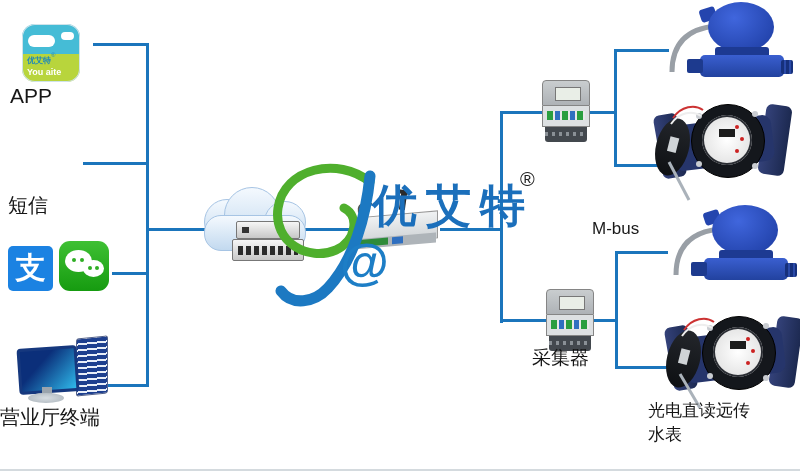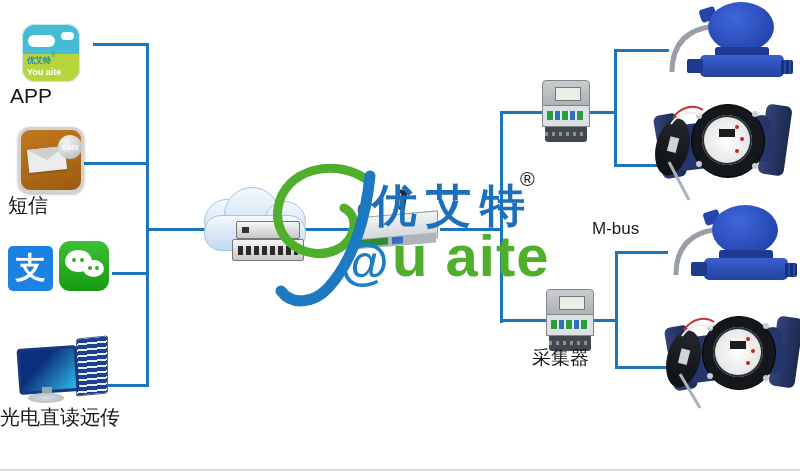--- a/index.html
+++ b/index.html
@@ -151,24 +151,20 @@
   <div class="app-tile">
     <span class="app-cloud app-c1"></span>
     <span class="app-cloud app-c2"></span>
     <div class="app-logo">
       <span class="cn">优艾特</span><span class="reg">®</span><br>
       <span class="en">You aite</span>
     </div>
   </div>
   <div class="nlabel lbl-app">APP</div>
 
-  <div class="sms-tile">
-    <div class="envelope"></div>
-    <div class="sms-badge">SMS</div>
-  </div>
   <div class="nlabel lbl-sms">短信</div>
 
   <div class="alipay">
       <span>支</span>
     </div>
   <div class="wechat">
     <span class="bub bub1">
       <span class="eye" style="left:7px;top:8px"></span>
         <span class="eye" style="left:15px;top:8px"></span>
     </span>
@@ -179,21 +175,21 @@
   </div>
 
   <div class="hallicon">
     <div class="tower"></div>
     <div class="monitor">
         <div class="screen"></div>
       </div>
     <div class="stand"></div>
     <div class="mbase"></div>
   </div>
-  <div class="nlabel lbl-hall">光电直读远传</div>
+  <div class="nlabel lbl-hall">营业厅终端</div>
 
   <div class="mgmt">
     <div class="puff p1"></div>
     <div class="puff p2"></div>
     <div class="puff p3"></div>
     <div class="puff pbase"></div>
     <div class="srv srv1">
         <span class="jack"></span>
       </div>
     <div class="srv srv2">
@@ -302,24 +298,27 @@
     <div class="gm-lid">
         <span class="gm-lbl"></span>
       </div>
     <svg class="gm-wires">
       <path d="M18 18 C26 6 40 4 48 10" stroke="#cc3333" stroke-width="2" fill="none"></path>
       <path d="M16 24 C24 12 38 10 46 16" stroke="#eeeeee" stroke-width="2" fill="none"></path>
       <path d="M14 62 L34 96" stroke="#aab2ba" stroke-width="3" fill="none"></path>
     </svg>
   </div>
 
+  <div class="nlabel lbl-meter">
+    <span>光电直读远传</span><br>
+    <span>水表</span>
+  </div>
 
   <svg class="wm wm-y" width="125" height="145" viewBox="0 0 125 145">
     <path d="M104 20 C72 -6 18 6 12 46 C7 80 42 100 70 88 C90 79 94 54 78 46" stroke="#4faf2d" stroke-width="9" fill="none" stroke-linecap="round"></path>
     <path d="M104 14 C100 54 88 98 62 126 C48 141 26 144 15 129" stroke="#1c79c2" stroke-width="11" fill="none" stroke-linecap="round"></path>
   </svg>
   <div class="wm wm-cn">优艾特</div>
   <div class="wm wm-reg">®</div>
   <div class="wm wm-at">@</div>
-  <div class="wm wm-en">u aite</div>
 
   <div class="footrule"></div>
 </div>
 
 </body></html>

